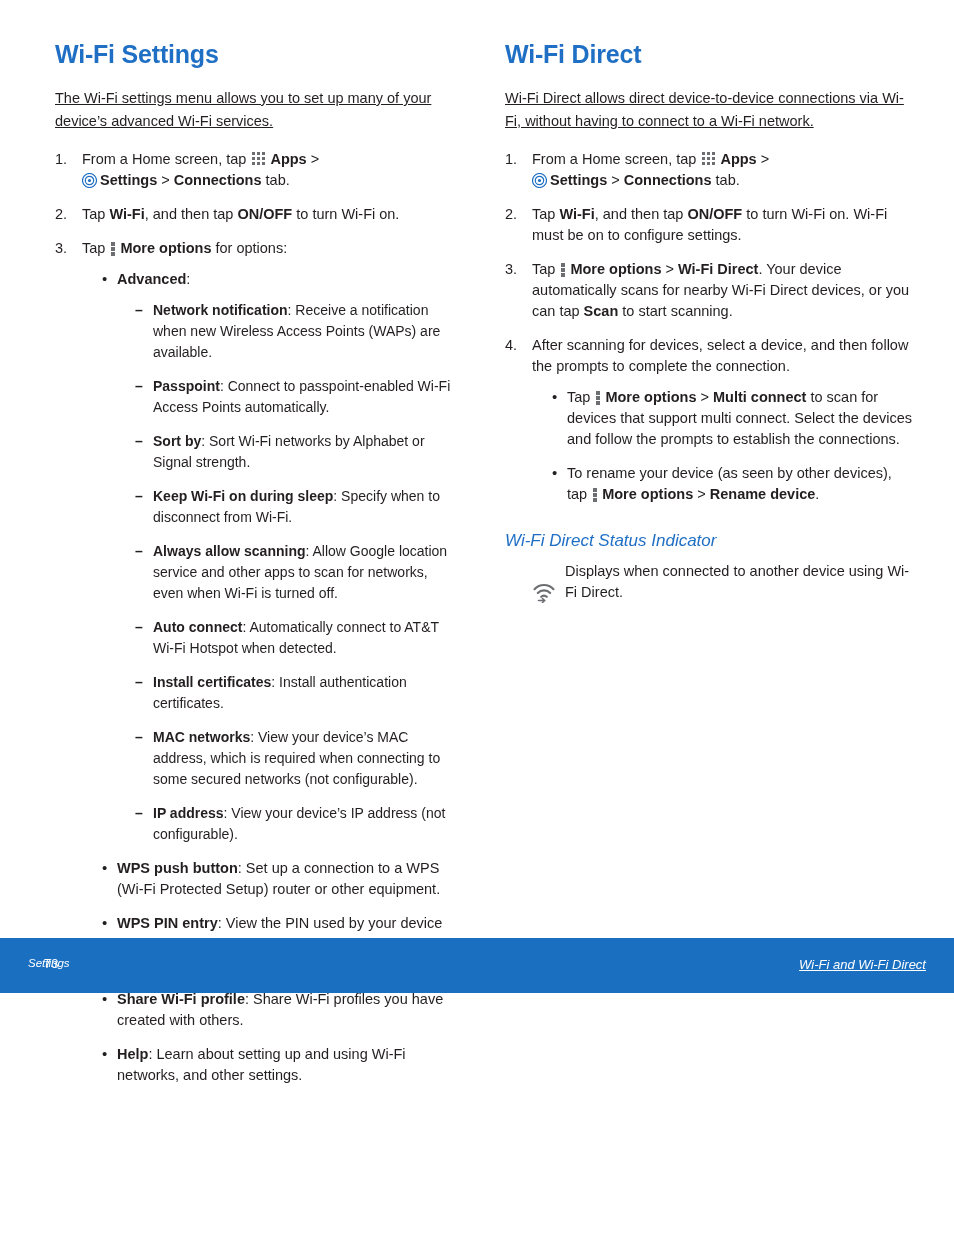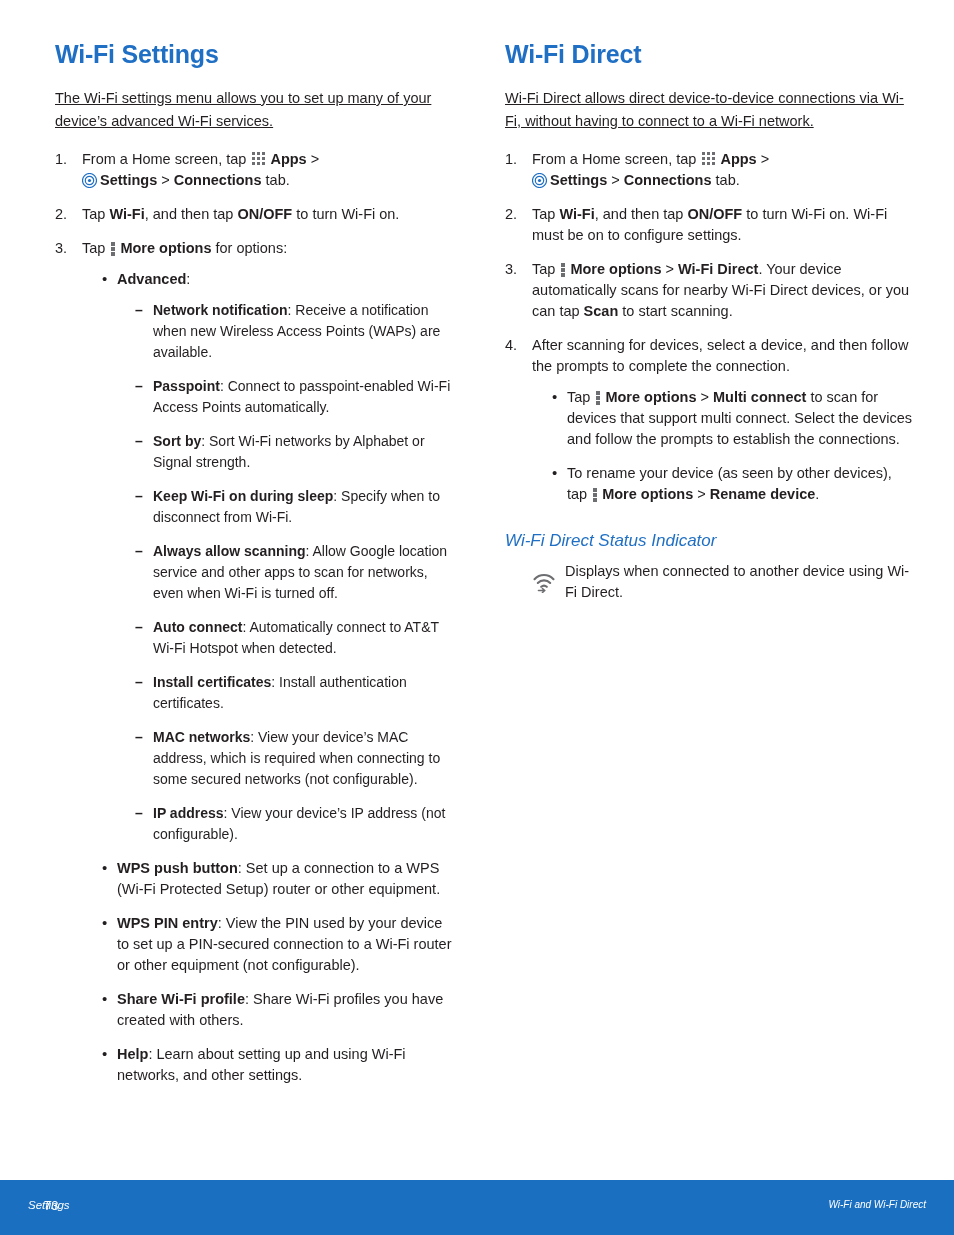--- a/index.html
+++ b/index.html
@@ -11,21 +11,21 @@
     height: 1235px;
     background: #ffffff;
     font-family: "Liberation Sans", sans-serif;
     color: #231f20;
     position: relative;
     overflow: hidden;
   }
   .page {
     position: relative;
     width: 954px;
-    height: 1235px;
+    height: 993px;
   }
   .col {
     position: absolute;
     top: 40px;
     width: 400px;
   }
   .col-left { left: 55px; }
   .col-right { left: 505px; width: 410px; }
 
   h1.title {
@@ -145,21 +145,21 @@
     background: #6d6e71;
     display: block;
   }
   .icn-wifidirect {
     width: 26px; height: 20px;
     vertical-align: -5px;
   }
 
   .status-row {
     display: flex;
-    align-items: center;
+    align-items: flex-end;
     margin-left: 26px;
     margin-top: 4px;
   }
   .status-icon-wrap {
     width: 34px;
     flex: 0 0 34px;
     padding-top: 2px;
   }
   .status-text {
     font-size: 14.5px;
@@ -190,22 +190,23 @@
     top: 18px;
     text-align: left;
     font-size: 13px;
     font-weight: normal;
     margin-left: 44px;
   }
   .footer .f-right {
     position: absolute;
     right: 28px;
     top: 19px;
-    font-size: 10px;
+    font-size: 13px;
     font-style: italic;
+    text-decoration: underline;
   }
 </style>
 </head>
 <body>
 
 <div class="page">
 
   <div class="col col-left">
     <h1 class="title">Wi-Fi Settings</h1>
     <p class="intro">The Wi-Fi settings menu allows you to set up many of your device’s advanced Wi-Fi services.</p>

